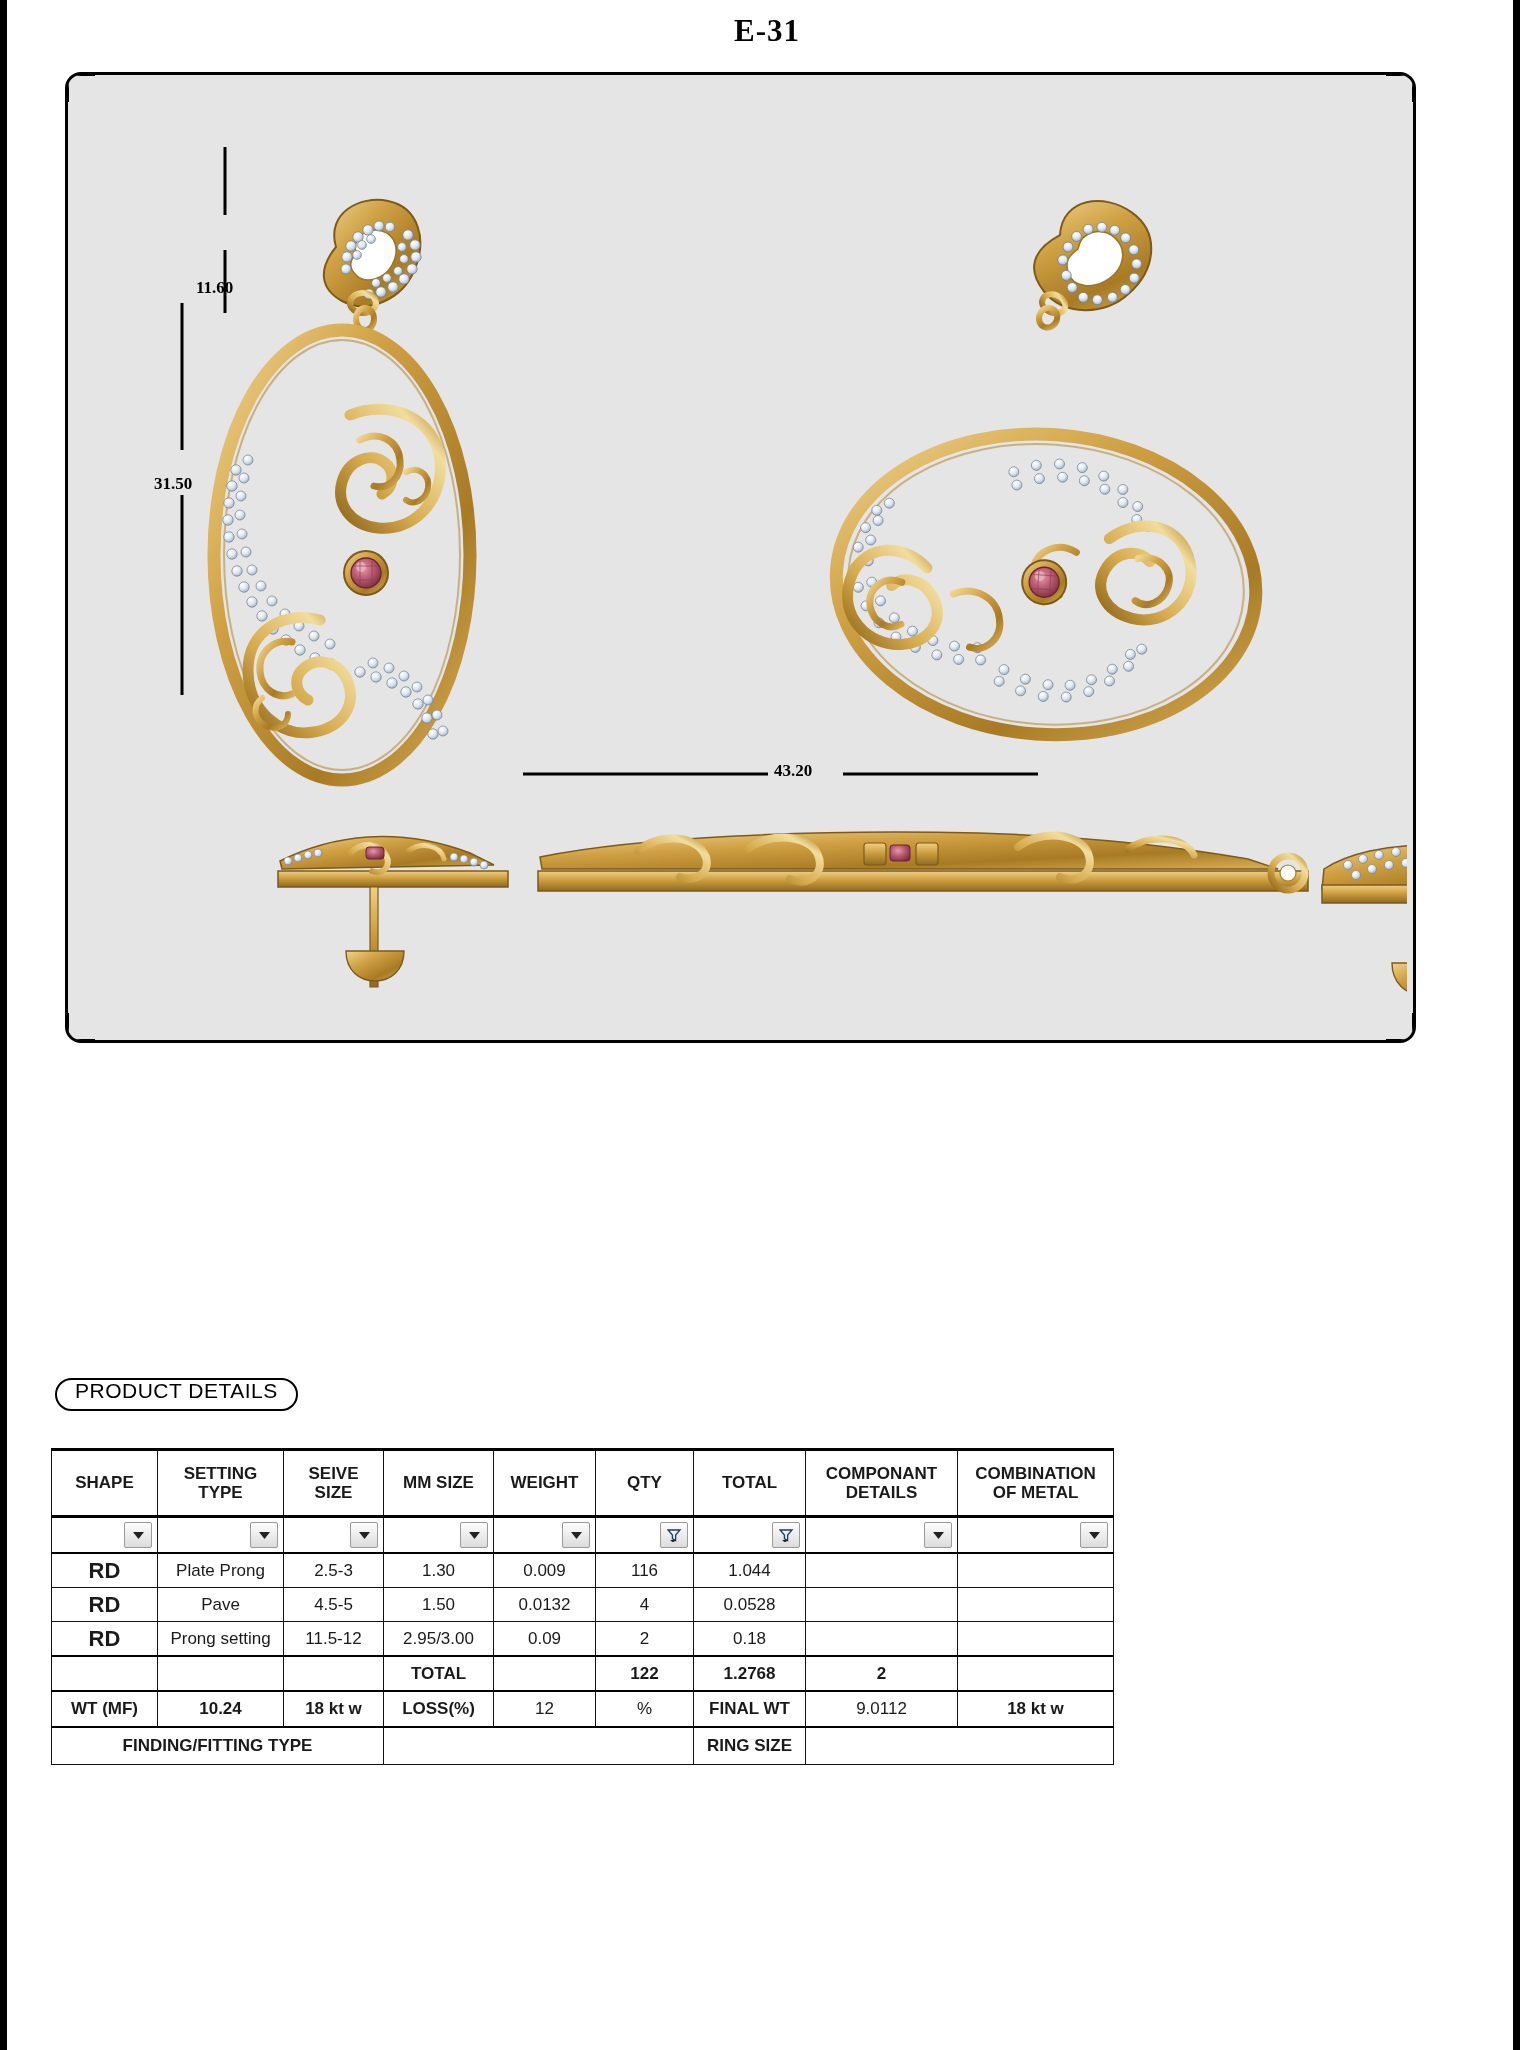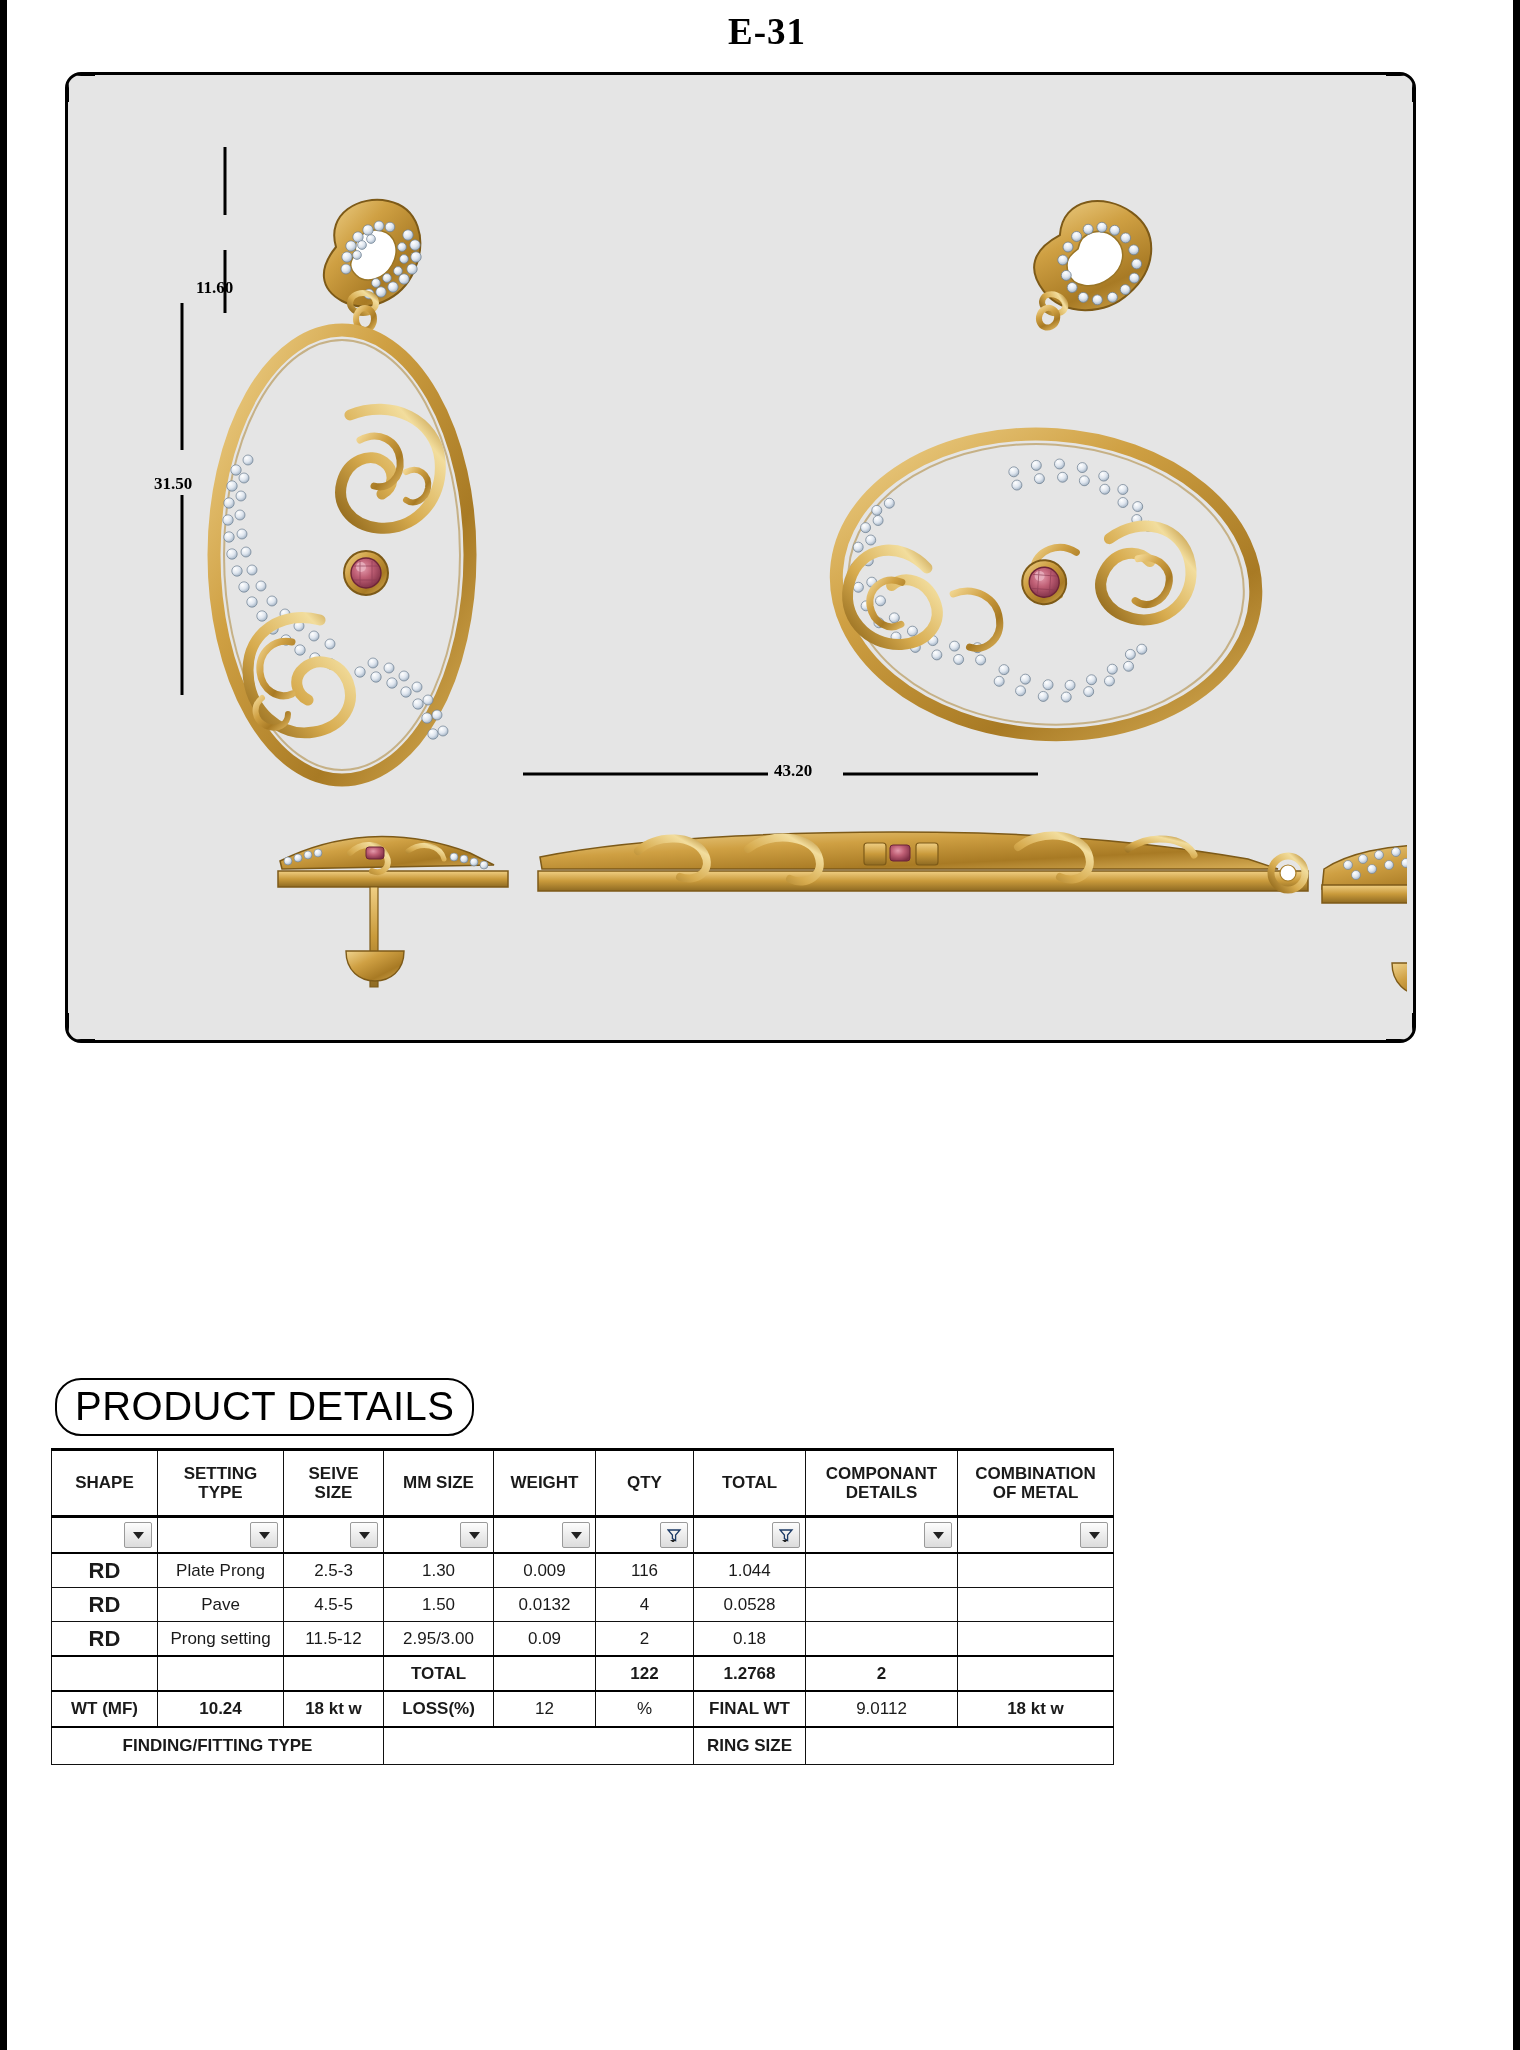--- a/index.html
+++ b/index.html
@@ -33,21 +33,21 @@
     left: 0; top: 0;
     width: 1520px;
     height: 62px;
     display: flex;
     align-items: center;
     justify-content: center;
   }
   .title-text {
     font-family: "Liberation Serif", serif;
     font-weight: bold;
-    font-size: 37px;
+    font-size: 31px;
     letter-spacing: 1px;
     color: #000;
   }
 
   
   .drawing-box {
     position: absolute;
     left: 58px;
     top: 72px;
     width: 1345px;
@@ -78,25 +78,25 @@
     font-size: 17px;
     color: #000;
     white-space: nowrap;
   }
 
   
   .pd-badge {
     position: absolute;
     left: 48px;
     top: 1378px;
-    padding: 6px 18px 8px 18px;
+    padding: 0 18px 8px 18px;
     border: 2.5px solid #000;
     border-radius: 26px;
     background: #fff;
-    font-size: 40px;
+    font-size: 21px;
     font-weight: normal;
     letter-spacing: 0.5px;
     color: #000;
     line-height: 1;
   }
 
   
   .table-wrap {
     position: absolute;
     left: 44px;

